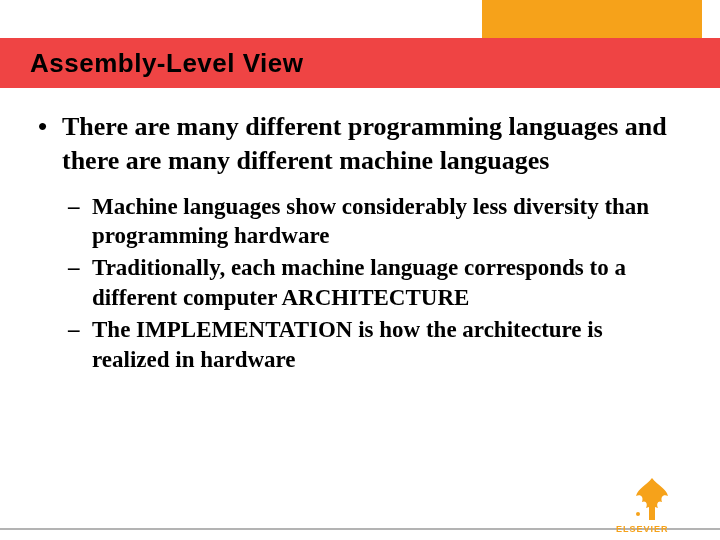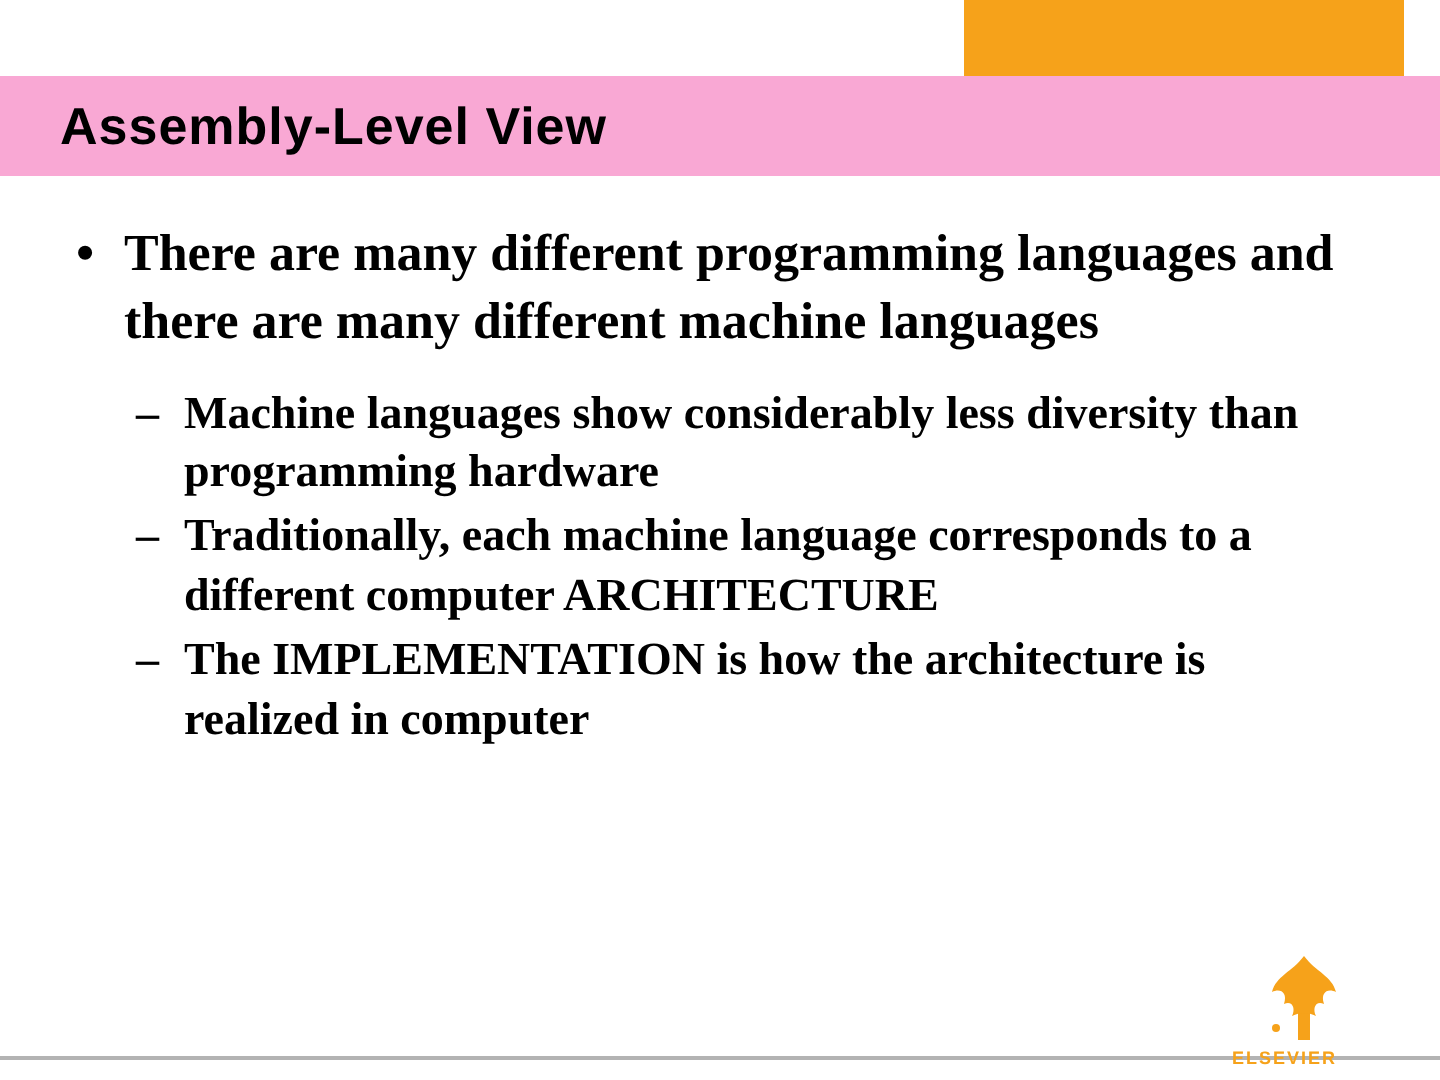--- a/index.html
+++ b/index.html
@@ -18,21 +18,21 @@
     width: 220px;
     height: 38px;
     background: #f6a21a;
   }
   .title-bar {
     position: absolute;
     top: 38px;
     left: 0;
     right: 0;
     height: 50px;
-    background: #f9a8d4;
+    background: #ef4444;
     display: flex;
     align-items: center;
     padding-left: 30px;
   }
   .title-bar h1 {
     font-family: Arial, Helvetica, sans-serif;
     font-weight: 900;
     font-size: 26px;
     color: #000;
     letter-spacing: 0.5px;
@@ -112,21 +112,21 @@
   <h1>Assembly-Level View</h1>
 </div>
 
 <div class="content">
   <ul class="main">
     <li>
       <span>There are many different programming languages and there are many different machine languages</span>
       <ul class="sub">
         <li>Machine languages show considerably less diversity than programming hardware</li>
         <li>Traditionally, each machine language corresponds to a different computer ARCHITECTURE</li>
-        <li>The IMPLEMENTATION is how the architecture is realized in computer</li>
+        <li>The IMPLEMENTATION is how the architecture is realized in hardware</li>
       </ul>
     </li>
   </ul>
 </div>
 
 <div class="footer-line"></div>
 
 <div class="logo">
   <svg width="48" height="46" viewBox="0 0 48 46">
     <g fill="#f6a21a">

